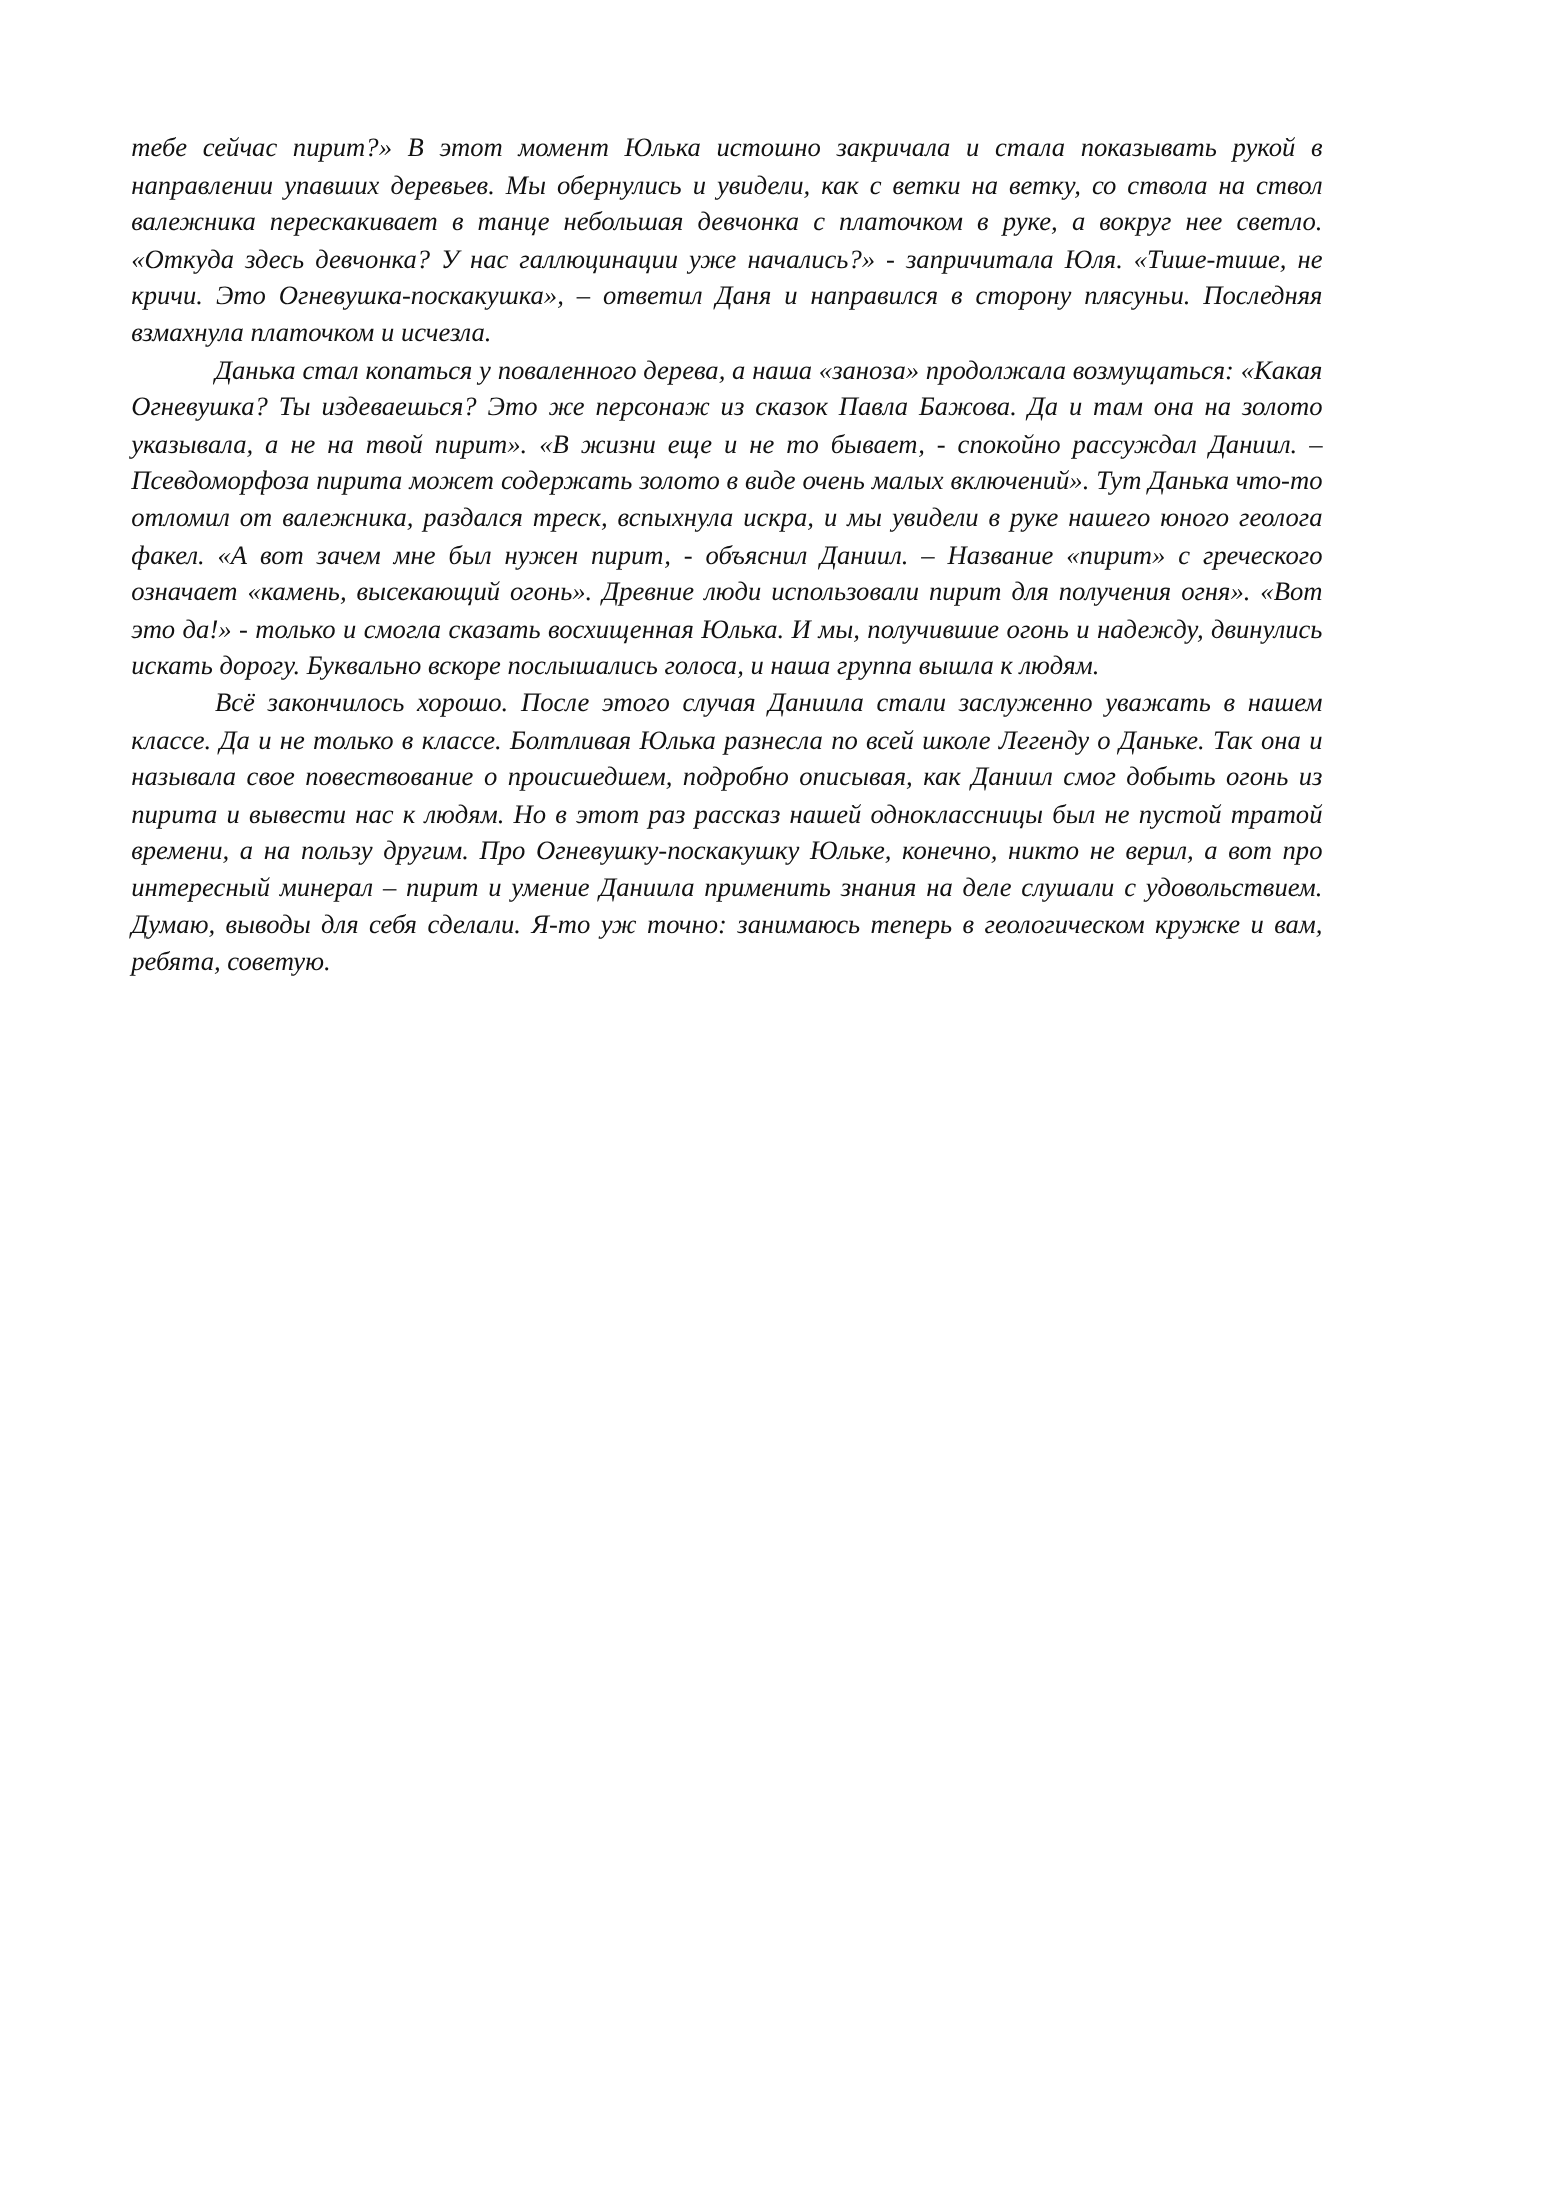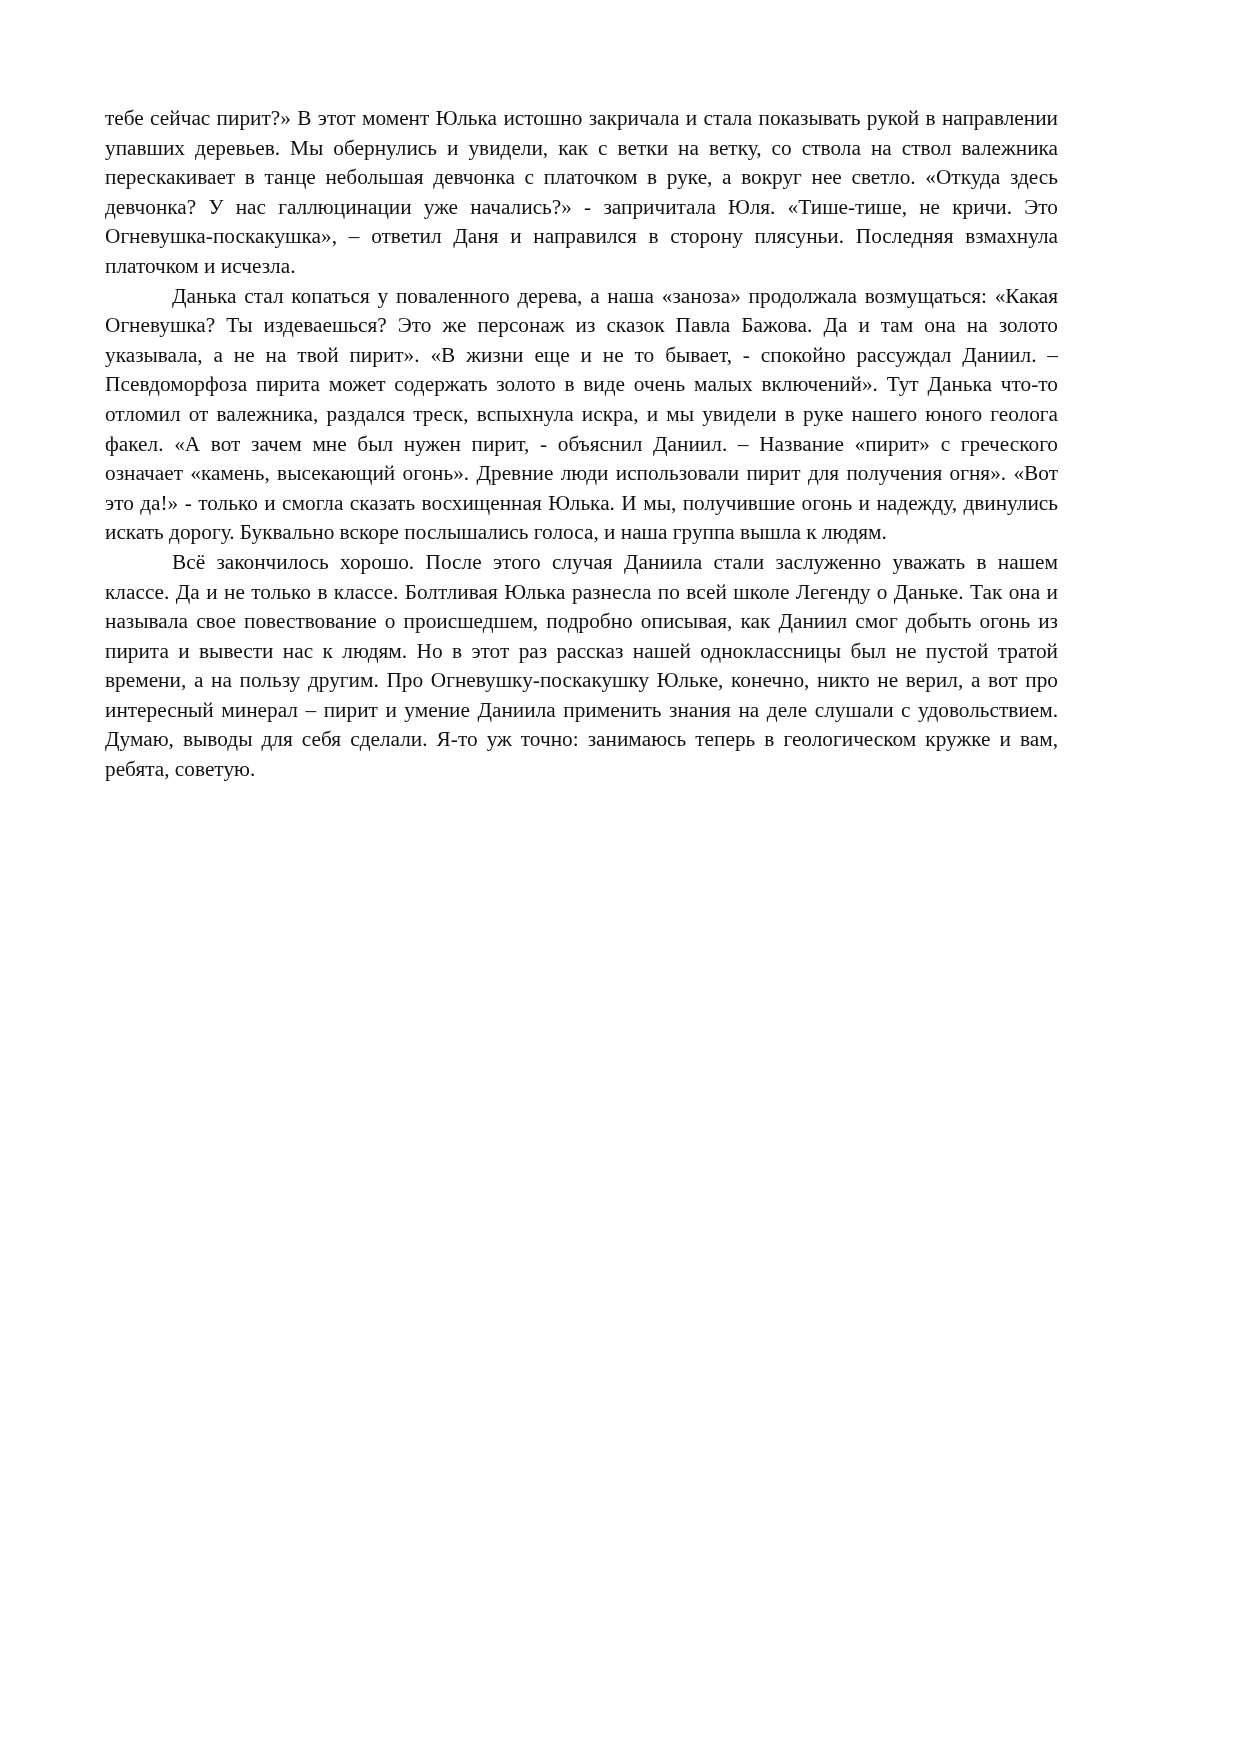--- a/index.html
+++ b/index.html
@@ -20,20 +20,21 @@
       width: 953px;
       font-family: "Liberation Serif", "DejaVu Serif", serif;
       font-size: 21.3px;
       line-height: 29.6px;
       color: #111111;
       text-align: justify;
     }
     .page p {
       margin: 0;
       padding: 0;
+      font-style: italic;
     }
     .page p.indent {
       text-indent: 67px;
     }
   </style>
 </head>
 <body>
 
 <div class="page">
   <p>тебе сейчас пирит?» В этот момент Юлька истошно закричала и стала показывать рукой в направлении упавших деревьев. Мы обернулись и увидели, как с ветки на ветку, со ствола на ствол валежника перескакивает в танце небольшая девчонка с платочком в руке, а вокруг нее светло. «Откуда здесь девчонка? У нас галлюцинации уже начались?» - запричитала Юля. «Тише-тише, не кричи. Это Огневушка-поскакушка», – ответил Даня и направился в сторону плясуньи. Последняя взмахнула платочком и исчезла.</p>

